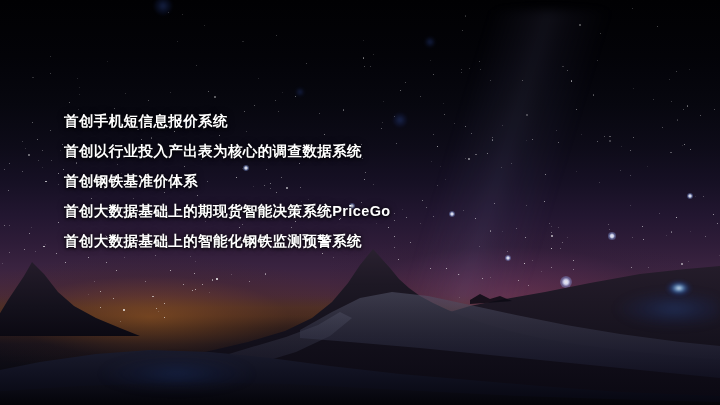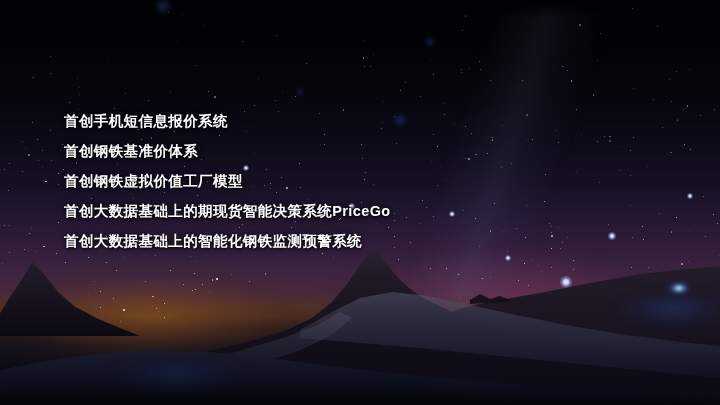--- a/index.html
+++ b/index.html
@@ -565,19 +565,19 @@
     <path d="M470,300 L480,294 L490,299 L500,296 L512,301 L470,304 Z" fill="#0c0a14" opacity="0.85"></path>
   </svg>
 
   <div class="lamp2"></div>
   <div class="lamp"></div>
   <div class="glow-fg"></div>
 
 
   <div class="bullets">
     <div class="bline">首创手机短信息报价系统</div>
+    <div class="bline">首创以行业投入产出表为核心的调查数据系统</div>
     <div class="bline">首创钢铁基准价体系</div>
-    <div class="bline">首创钢铁虚拟价值工厂模型</div>
     <div class="bline">首创大数据基础上的期现货智能决策系统PriceGo</div>
     <div class="bline">首创大数据基础上的智能化钢铁监测预警系统</div>
   </div>
 
 </div>
 
 </body></html>

